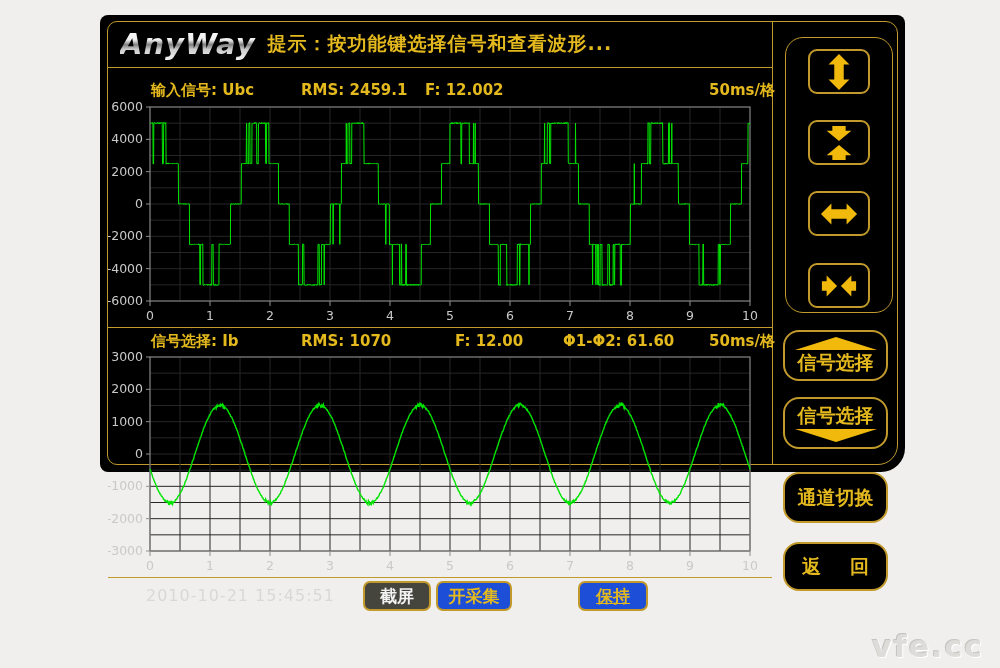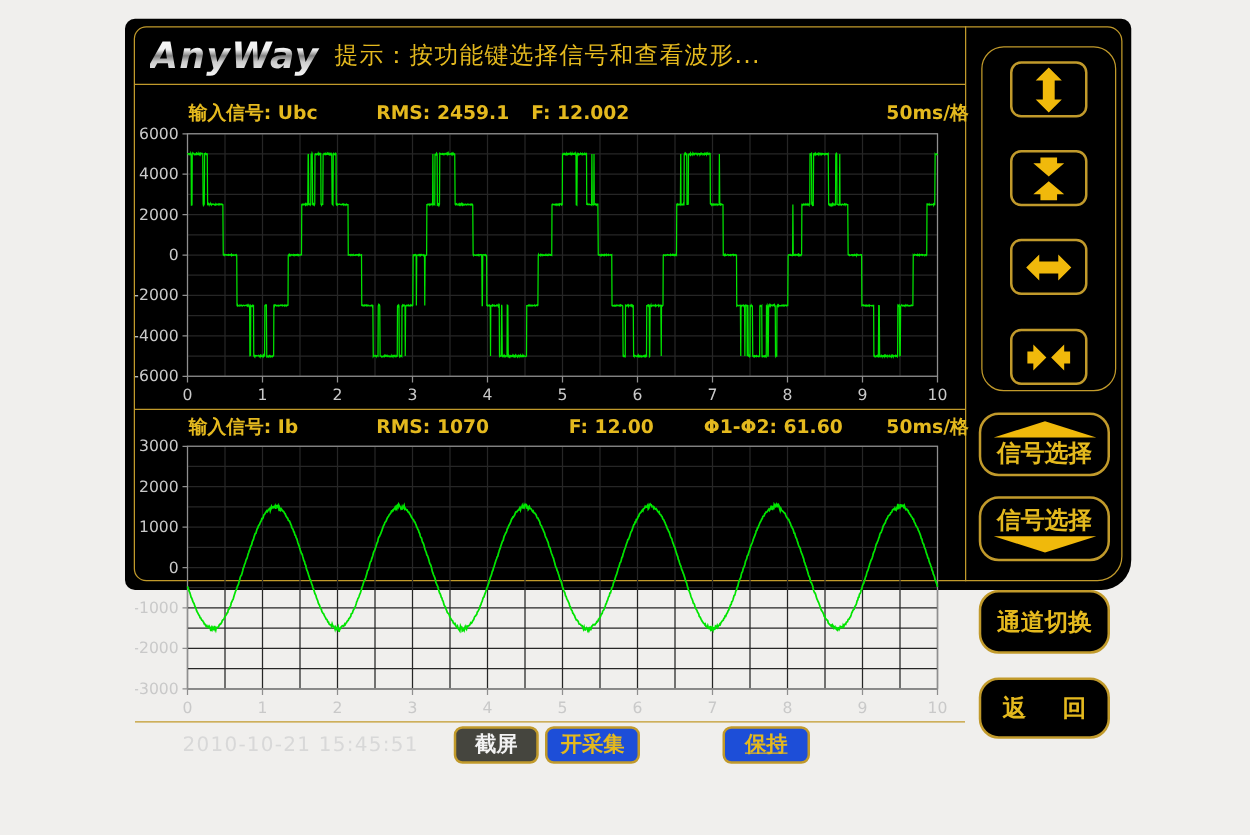--- a/index.html
+++ b/index.html
@@ -10,21 +10,21 @@
   *{margin:0;padding:0;box-sizing:border-box;}
   body{font-family:"DejaVu Sans","Liberation Sans",sans-serif;}
   .page{position:relative;width:1000px;height:668px;background:var(--page-bg);overflow:hidden;}
   .screen{position:absolute;left:100px;top:15px;width:805px;height:457px;background:var(--screen-bg);border-radius:8px 8px 24px 8px;}
   .frame{position:absolute;left:7px;top:6px;right:7px;bottom:7px;border:1px solid var(--gold-border);border-radius:10px 12px 20px 10px;pointer-events:none;}
   .vdivider{position:absolute;left:672px;top:6px;bottom:7px;border-left:1px solid var(--gold-border);}
   .header{position:absolute;left:8px;top:6px;width:664px;height:47px;border-bottom:1px solid var(--gold-border);display:flex;align-items:center;}
   .logo{margin-left:12px;font-size:29px;font-weight:800;font-style:italic;letter-spacing:1px;
         background:linear-gradient(180deg,#ffffff 0%,#efefef 38%,#7f7f7f 52%,#cccccc 66%,#f8f8f8 100%);
         -webkit-background-clip:text;background-clip:text;color:transparent;}
-  .hint{color:var(--gold-text);font-size:19px;font-weight:normal;margin-left:12px;letter-spacing:1px;}
+  .hint{color:var(--gold-text);font-size:19px;font-weight:bold;margin-left:12px;letter-spacing:1px;}
   .inforow{position:absolute;left:25px;width:664px;height:22px;color:var(--gold-text);font-size:15px;font-weight:bold;}
   .inforow span{position:absolute;top:0;line-height:22px;white-space:nowrap;}
   .row1{top:64px;} .row2{top:315px;}
   .i-label{left:26px;} .i-rms{left:176px;} .i-f1{left:300px;} .i-f2{left:330px;}
   .i-ph{left:438px;} .i-tb{right:14px;}
   .chartbox{position:absolute;left:8px;width:660px;height:226px;}
   .c1{top:84px;} .c2{top:334px;}
   .hdiv{position:absolute;left:8px;width:664px;border-top:1px solid var(--gold-border);}
   .d1{top:312px;} .d2{top:562px;}
   .footer{position:absolute;left:8px;top:563px;width:664px;height:42px;}
@@ -141,21 +141,21 @@
           <line x1="38" y1="169.66666666666669" x2="42" y2="169.66666666666669" stroke="#8f8f8f" stroke-width="1"></line>
           <text x="35" y="173.66666666666669" fill="#c9c9c9" font-size="12.5" text-anchor="end">-4000</text>
           <line x1="38" y1="202" x2="42" y2="202" stroke="#8f8f8f" stroke-width="1"></line>
           <text x="35" y="206" fill="#c9c9c9" font-size="12.5" text-anchor="end">-6000</text>
           <path d="M42.0,23.5L42.2,23.9L42.5,24.2L42.7,24.5L43.0,24.1L43.2,23.9L43.4,23.8L43.7,24.1L43.9,24.6L44.2,24.1L44.4,24.4L44.6,23.5L44.9,24.5L45.1,65.0L45.4,65.0L45.6,64.9L45.8,24.7L46.1,23.6L46.3,24.1L46.6,24.0L46.8,23.9L47.0,23.6L47.3,24.0L47.5,24.8L47.8,24.6L48.0,24.4L48.2,24.3L48.5,24.8L48.7,24.7L49.0,23.8L49.2,24.2L49.4,23.6L49.7,23.9L49.9,23.9L50.2,24.6L50.4,24.6L50.6,23.6L50.9,24.4L51.1,24.4L51.4,24.8L51.6,23.9L51.8,23.6L52.1,24.1L52.3,23.7L52.6,24.7L52.8,24.1L53.0,24.0L53.3,23.7L53.5,23.6L53.8,23.7L54.0,24.0L54.2,23.6L54.5,64.2L54.7,65.2L55.0,64.6L55.2,64.8L55.4,64.3L55.7,23.5L55.9,24.1L56.2,23.7L56.4,24.3L56.6,24.0L56.9,23.9L57.1,24.1L57.4,24.8L57.6,24.8L57.8,23.6L58.1,65.2L58.3,64.4L58.6,64.5L58.8,64.3L59.0,63.9L59.3,64.9L59.5,64.2L59.8,64.4L60.0,64.2L60.2,65.1L60.5,63.9L60.7,64.6L61.0,64.7L61.2,65.0L61.4,64.3L61.7,64.4L61.9,64.2L62.2,64.4L62.4,64.6L62.6,64.5L62.9,64.3L63.1,64.5L63.4,64.6L63.6,64.8L63.8,64.6L64.1,65.0L64.3,65.0L64.6,64.3L64.8,64.9L65.0,64.7L65.3,64.4L65.5,64.7L65.8,64.4L66.0,64.6L66.2,64.7L66.5,64.7L66.7,64.4L67.0,64.8L67.2,64.3L67.4,64.6L67.7,64.3L67.9,64.7L68.2,64.3L68.4,64.2L68.6,64.6L68.9,64.6L69.1,64.3L69.4,64.2L69.6,64.6L69.8,64.4L70.1,64.5L70.3,64.8L70.6,105.1L70.8,104.7L71.0,105.2L71.3,104.9L71.5,104.6L71.8,105.2L72.0,104.8L72.2,104.8L72.5,104.6L72.7,104.6L73.0,105.0L73.2,104.8L73.4,104.9L73.7,104.9L73.9,105.2L74.2,105.0L74.4,104.8L74.6,105.0L74.9,104.7L75.1,105.3L75.4,105.2L75.6,105.1L75.8,104.7L76.1,104.7L76.3,105.0L76.6,104.9L76.8,105.1L77.0,104.6L77.3,105.4L77.5,104.8L77.8,105.3L78.0,105.2L78.2,105.2L78.5,104.8L78.7,105.0L79.0,105.3L79.2,105.1L79.4,104.9L79.7,105.0L79.9,105.0L80.2,105.0L80.4,104.8L80.6,104.9L80.9,105.4L81.1,104.8L81.4,105.2L81.6,145.3L81.8,145.7L82.1,145.0L82.3,145.6L82.6,145.7L82.8,145.5L83.0,145.7L83.3,145.7L83.5,145.6L83.8,145.8L84.0,145.1L84.2,145.4L84.5,145.3L84.7,145.4L85.0,145.3L85.2,145.1L85.4,145.4L85.7,145.8L85.9,145.6L86.2,145.6L86.4,145.2L86.6,145.1L86.9,145.3L87.1,145.3L87.4,145.3L87.6,145.5L87.8,145.6L88.1,145.4L88.3,145.3L88.6,145.3L88.8,145.2L89.0,145.5L89.3,145.2L89.5,145.4L89.8,145.3L90.0,145.7L90.2,145.1L90.5,145.7L90.7,144.8L91.0,146.0L91.2,145.1L91.4,145.5L91.7,145.8L91.9,185.4L92.2,185.2L92.4,185.8L92.6,145.4L92.9,145.8L93.1,146.0L93.4,145.8L93.6,146.1L93.8,145.4L94.1,145.2L94.3,145.7L94.6,145.4L94.8,144.8L95.0,185.6L95.3,186.1L95.5,186.3L95.8,185.7L96.0,186.3L96.2,185.6L96.5,185.4L96.7,185.5L97.0,185.7L97.2,185.5L97.4,185.7L97.7,185.7L97.9,185.7L98.2,185.6L98.4,185.5L98.6,185.5L98.9,185.3L99.1,185.7L99.4,186.3L99.6,186.2L99.8,185.2L100.1,186.2L100.3,185.3L100.6,185.8L100.8,185.4L101.0,186.1L101.3,186.2L101.5,186.1L101.8,185.6L102.0,185.6L102.2,186.1L102.5,185.3L102.7,186.2L103.0,185.5L103.2,186.5L103.4,185.2L103.7,185.8L103.9,145.6L104.2,145.1L104.4,145.7L104.6,145.6L104.9,145.2L105.1,145.1L105.4,186.0L105.6,185.7L105.8,186.2L106.1,186.4L106.3,186.0L106.6,186.2L106.8,185.5L107.0,186.4L107.3,186.0L107.5,185.3L107.8,185.3L108.0,185.4L108.2,186.5L108.5,186.2L108.7,186.2L109.0,185.9L109.2,185.9L109.4,186.3L109.7,186.5L109.9,186.5L110.2,185.7L110.4,185.9L110.6,185.9L110.9,185.5L111.1,145.1L111.4,144.8L111.6,144.8L111.8,145.6L112.1,144.9L112.3,144.9L112.6,145.2L112.8,145.2L113.0,145.6L113.3,145.7L113.5,145.2L113.8,145.2L114.0,145.4L114.2,145.6L114.5,145.3L114.7,145.6L115.0,145.4L115.2,145.8L115.4,145.5L115.7,145.3L115.9,145.2L116.2,145.2L116.4,145.1L116.6,145.4L116.9,145.1L117.1,145.1L117.4,145.4L117.6,145.6L117.8,145.1L118.1,145.5L118.3,145.2L118.6,145.2L118.8,145.2L119.0,145.2L119.3,145.7L119.5,145.2L119.8,145.4L120.0,145.1L120.2,145.7L120.5,145.6L120.7,145.4L121.0,145.5L121.2,145.3L121.4,145.7L121.7,145.1L121.9,145.2L122.2,145.3L122.4,145.2L122.6,105.3L122.9,104.9L123.1,104.6L123.4,104.9L123.6,105.3L123.8,104.7L124.1,105.4L124.3,104.9L124.6,105.2L124.8,105.3L125.0,105.0L125.3,104.7L125.5,104.9L125.8,105.1L126.0,105.1L126.2,104.9L126.5,105.3L126.7,105.3L127.0,104.8L127.2,105.3L127.4,104.6L127.7,104.7L127.9,105.0L128.2,105.2L128.4,105.3L128.6,104.8L128.9,105.1L129.1,104.8L129.4,104.9L129.6,105.2L129.8,104.7L130.1,105.0L130.3,104.7L130.6,105.3L130.8,104.7L131.0,104.6L131.3,105.0L131.5,105.1L131.8,105.0L132.0,105.3L132.2,105.0L132.5,104.9L132.7,104.6L133.0,104.7L133.2,104.8L133.4,64.6L133.7,64.3L133.9,64.7L134.2,64.7L134.4,65.0L134.6,64.9L134.9,64.6L135.1,64.2L135.4,64.7L135.6,64.7L135.8,64.5L136.1,64.2L136.3,64.9L136.6,64.2L136.8,65.0L137.0,64.8L137.3,64.9L137.5,64.3L137.8,64.9L138.0,64.3L138.2,64.3L138.5,24.8L138.7,24.2L139.0,64.6L139.2,64.6L139.4,64.3L139.7,64.2L139.9,64.7L140.2,65.1L140.4,64.4L140.6,65.0L140.9,24.1L141.1,24.8L141.4,24.5L141.6,23.5L141.8,24.1L142.1,64.4L142.3,64.7L142.6,64.1L142.8,64.6L143.0,64.2L143.3,64.7L143.5,65.1L143.8,64.2L144.0,24.5L144.2,24.5L144.5,24.1L144.7,24.4L145.0,24.7L145.2,24.8L145.4,24.5L145.7,24.0L145.9,24.1L146.2,24.3L146.4,24.6L146.6,23.6L146.9,24.4L147.1,23.8L147.4,23.7L147.6,23.7L147.8,24.4L148.1,23.8L148.3,24.1L148.6,24.0L148.8,64.4L149.0,64.7L149.3,65.2L149.5,64.2L149.8,64.1L150.0,64.2L150.2,64.9L150.5,24.5L150.7,24.4L151.0,24.3L151.2,23.6L151.4,23.6L151.7,24.3L151.9,24.1L152.2,24.7L152.4,24.6L152.6,23.9L152.9,24.4L153.1,24.1L153.4,23.9L153.6,24.8L153.8,23.6L154.1,24.1L154.3,23.8L154.6,24.3L154.8,23.9L155.0,24.4L155.3,24.2L155.5,24.7L155.8,23.9L156.0,24.4L156.2,24.7L156.5,23.8L156.7,23.6L157.0,24.6L157.2,23.8L157.4,24.6L157.7,63.9L157.9,64.6L158.2,64.5L158.4,64.8L158.6,24.1L158.9,23.7L159.1,24.6L159.4,24.6L159.6,24.4L159.8,24.6L160.1,24.8L160.3,24.1L160.6,23.6L160.8,24.0L161.0,64.4L161.3,64.9L161.5,64.3L161.8,64.9L162.0,64.2L162.2,64.4L162.5,64.6L162.7,64.5L163.0,64.5L163.2,64.5L163.4,64.2L163.7,64.3L163.9,64.4L164.2,64.6L164.4,64.6L164.6,64.5L164.9,64.6L165.1,64.8L165.4,64.9L165.6,64.6L165.8,64.2L166.1,64.4L166.3,64.6L166.6,64.3L166.8,64.8L167.0,64.3L167.3,64.4L167.5,64.6L167.8,64.6L168.0,65.0L168.2,64.5L168.5,64.7L168.7,64.9L169.0,64.5L169.2,64.8L169.4,64.4L169.7,64.6L169.9,64.9L170.2,64.8L170.4,64.3L170.6,105.0L170.9,105.0L171.1,105.1L171.4,104.9L171.6,105.0L171.8,104.7L172.1,104.8L172.3,105.1L172.6,104.8L172.8,105.4L173.0,105.2L173.3,105.0L173.5,104.7L173.8,104.9L174.0,104.9L174.2,105.2L174.5,104.7L174.7,105.2L175.0,104.9L175.2,104.9L175.4,105.1L175.7,105.2L175.9,105.2L176.2,105.3L176.4,104.9L176.6,105.0L176.9,104.8L177.1,105.0L177.4,105.1L177.6,104.8L177.8,105.0L178.1,105.0L178.3,104.7L178.6,104.7L178.8,105.3L179.0,104.7L179.3,105.2L179.5,105.3L179.8,104.7L180.0,105.3L180.2,105.1L180.5,105.0L180.7,105.0L181.0,104.9L181.2,104.8L181.4,145.4L181.7,145.6L181.9,145.4L182.2,145.1L182.4,145.6L182.6,145.7L182.9,145.4L183.1,145.3L183.4,145.0L183.6,145.3L183.8,145.7L184.1,145.6L184.3,145.1L184.6,145.3L184.8,145.3L185.0,145.1L185.3,145.6L185.5,145.3L185.8,145.7L186.0,145.7L186.2,145.1L186.5,145.1L186.7,145.2L187.0,145.3L187.2,145.7L187.4,145.6L187.7,145.6L187.9,145.6L188.2,145.7L188.4,145.6L188.6,145.4L188.9,145.6L189.1,145.5L189.4,145.1L189.6,145.2L189.8,145.8L190.1,145.2L190.3,145.3L190.6,186.2L190.8,185.9L191.0,185.3L191.3,185.3L191.5,185.7L191.8,185.9L192.0,186.0L192.2,186.1L192.5,185.4L192.7,185.6L193.0,185.8L193.2,185.7L193.4,186.3L193.7,185.5L193.9,185.4L194.2,185.2L194.4,185.5L194.6,145.9L194.9,144.8L195.1,145.3L195.4,145.4L195.6,145.1L195.8,145.9L196.1,186.2L196.3,185.7L196.6,185.6L196.8,185.6L197.0,185.9L197.3,186.5L197.5,186.2L197.8,186.3L198.0,186.5L198.2,186.2L198.5,186.3L198.7,185.8L199.0,185.7L199.2,185.8L199.4,186.2L199.7,185.4L199.9,186.0L200.2,186.0L200.4,185.9L200.6,185.3L200.9,185.8L201.1,185.7L201.4,186.0L201.6,185.5L201.8,186.2L202.1,186.0L202.3,185.7L202.6,185.7L202.8,185.7L203.0,186.2L203.3,186.5L203.5,186.2L203.8,185.9L204.0,185.7L204.2,186.1L204.5,186.4L204.7,186.3L205.0,186.3L205.2,186.3L205.4,185.5L205.7,186.3L205.9,186.3L206.2,185.9L206.4,186.4L206.6,185.5L206.9,185.9L207.1,185.9L207.4,185.5L207.6,185.9L207.8,186.1L208.1,185.5L208.3,185.9L208.6,185.9L208.8,186.4L209.0,186.1L209.3,185.5L209.5,185.8L209.8,185.9L210.0,145.8L210.2,145.3L210.5,145.1L210.7,145.8L211.0,145.2L211.2,145.9L211.4,185.5L211.7,186.3L211.9,185.6L212.2,186.1L212.4,185.5L212.6,185.7L212.9,185.9L213.1,185.6L213.4,186.0L213.6,145.7L213.8,145.7L214.1,145.1L214.3,145.7L214.6,145.2L214.8,145.6L215.0,145.6L215.3,145.1L215.5,145.5L215.8,145.6L216.0,145.7L216.2,185.8L216.5,145.7L216.7,145.5L217.0,145.2L217.2,145.6L217.4,145.7L217.7,145.6L217.9,145.2L218.2,145.1L218.4,145.1L218.6,145.6L218.9,145.6L219.1,145.0L219.4,145.4L219.6,145.7L219.8,145.6L220.1,145.4L220.3,145.5L220.6,145.0L220.8,145.7L221.0,145.4L221.3,145.1L221.5,145.1L221.8,145.3L222.0,145.6L222.2,145.3L222.5,105.1L222.7,105.2L223.0,105.3L223.2,104.8L223.4,104.9L223.7,104.8L223.9,105.3L224.2,104.8L224.4,104.9L224.6,104.7L224.9,105.3L225.1,145.4L225.4,104.8L225.6,105.4L225.8,105.2L226.1,105.0L226.3,105.0L226.6,105.1L226.8,104.9L227.0,105.2L227.3,104.7L227.5,104.9L227.8,104.7L228.0,105.4L228.2,104.8L228.5,104.7L228.7,105.3L229.0,104.8L229.2,105.1L229.4,105.0L229.7,105.1L229.9,105.0L230.2,104.9L230.4,105.0L230.6,104.8L230.9,105.4L231.1,105.0L231.4,104.9L231.6,105.2L231.8,145.4L232.1,105.3L232.3,105.3L232.6,105.3L232.8,105.3L233.0,105.3L233.3,104.9L233.5,64.2L233.8,64.9L234.0,64.9L234.2,64.5L234.5,64.8L234.7,64.6L235.0,64.5L235.2,64.2L235.4,64.4L235.7,65.0L235.9,64.4L236.2,64.6L236.4,64.5L236.6,64.8L236.9,64.2L237.1,64.6L237.4,64.5L237.6,64.5L237.8,64.7L238.1,64.5L238.3,24.2L238.6,64.8L238.8,64.5L239.0,64.4L239.3,64.3L239.5,64.7L239.8,64.9L240.0,24.6L240.2,24.5L240.5,24.6L240.7,24.8L241.0,24.0L241.2,24.4L241.4,23.7L241.7,24.5L241.9,65.0L242.2,64.8L242.4,64.4L242.6,65.1L242.9,64.0L243.1,64.1L243.4,65.0L243.6,64.4L243.8,23.9L244.1,24.2L244.3,24.1L244.6,24.3L244.8,23.9L245.0,24.1L245.3,24.4L245.5,24.3L245.8,24.5L246.0,23.9L246.2,24.1L246.5,24.5L246.7,23.9L247.0,24.0L247.2,24.1L247.4,24.6L247.7,24.2L247.9,23.8L248.2,23.9L248.4,24.0L248.6,24.3L248.9,23.7L249.1,24.0L249.4,24.3L249.6,23.8L249.8,24.6L250.1,23.8L250.3,24.4L250.6,24.7L250.8,24.7L251.0,23.5L251.3,24.3L251.5,24.6L251.8,24.4L252.0,24.4L252.2,24.1L252.5,24.0L252.7,24.2L253.0,24.3L253.2,23.9L253.4,24.5L253.7,23.8L253.9,24.5L254.2,23.6L254.4,24.8L254.6,23.7L254.9,24.3L255.1,24.7L255.4,24.3L255.6,24.1L255.8,24.3L256.1,64.8L256.3,64.3L256.6,64.8L256.8,64.2L257.0,64.1L257.3,64.4L257.5,64.1L257.8,64.9L258.0,64.8L258.2,64.8L258.5,64.9L258.7,64.8L259.0,64.3L259.2,64.7L259.4,64.2L259.7,65.0L259.9,64.6L260.2,64.0L260.4,64.1L260.6,65.2L260.9,64.9L261.1,63.9L261.4,64.5L261.6,64.3L261.8,64.9L262.1,64.2L262.3,64.9L262.6,64.5L262.8,64.9L263.0,64.7L263.3,64.9L263.5,64.6L263.8,64.9L264.0,64.7L264.2,64.4L264.5,64.7L264.7,64.5L265.0,64.5L265.2,64.9L265.4,64.6L265.7,64.8L265.9,64.4L266.2,64.2L266.4,64.5L266.6,64.5L266.9,64.4L267.1,64.9L267.4,64.8L267.6,64.5L267.8,64.7L268.1,64.8L268.3,64.9L268.6,64.4L268.8,64.8L269.0,64.5L269.3,64.8L269.5,64.4L269.8,64.9L270.0,64.6L270.2,64.9L270.5,104.7L270.7,105.4L271.0,104.7L271.2,104.9L271.4,105.1L271.7,105.0L271.9,104.9L272.2,105.3L272.4,105.3L272.6,105.3L272.9,105.4L273.1,105.0L273.4,105.1L273.6,104.8L273.8,104.8L274.1,105.2L274.3,105.0L274.6,105.4L274.8,105.1L275.0,104.8L275.3,105.4L275.5,104.9L275.8,104.8L276.0,104.7L276.2,104.6L276.5,104.6L276.7,104.6L277.0,105.3L277.2,105.0L277.4,105.3L277.7,145.4L277.9,145.4L278.2,105.0L278.4,104.7L278.6,104.7L278.9,104.9L279.1,104.9L279.4,104.9L279.6,105.1L279.8,104.8L280.1,104.9L280.3,105.3L280.6,104.8L280.8,105.2L281.0,105.3L281.3,105.3L281.5,145.8L281.8,145.1L282.0,145.8L282.2,145.7L282.5,145.2L282.7,145.3L283.0,145.6L283.2,145.2L283.4,145.1L283.7,145.6L283.9,145.3L284.2,145.7L284.4,185.8L284.6,145.6L284.9,145.4L285.1,145.5L285.4,145.8L285.6,145.7L285.8,145.1L286.1,145.6L286.3,145.1L286.6,145.5L286.8,145.6L287.0,145.4L287.3,145.1L287.5,145.8L287.8,145.8L288.0,145.4L288.2,145.4L288.5,145.7L288.7,145.6L289.0,145.8L289.2,145.5L289.4,145.0L289.7,145.2L289.9,145.1L290.2,145.3L290.4,145.8L290.6,145.0L290.9,145.9L291.1,145.5L291.4,145.1L291.6,185.5L291.8,186.3L292.1,186.1L292.3,185.8L292.6,185.4L292.8,186.3L293.0,185.3L293.3,144.8L293.5,145.9L293.8,185.8L294.0,186.3L294.2,186.4L294.5,185.2L294.7,186.0L295.0,185.5L295.2,186.3L295.4,185.2L295.7,185.7L295.9,186.3L296.2,185.9L296.4,185.2L296.6,186.3L296.9,186.2L297.1,185.6L297.4,185.6L297.6,185.7L297.8,145.1L298.1,145.2L298.3,145.6L298.6,186.4L298.8,186.3L299.0,185.4L299.3,186.4L299.5,185.8L299.8,186.3L300.0,185.4L300.2,186.2L300.5,185.5L300.7,185.7L301.0,185.6L301.2,186.2L301.4,186.1L301.7,185.7L301.9,186.0L302.2,185.3L302.4,186.4L302.6,185.7L302.9,186.2L303.1,185.5L303.4,186.0L303.6,185.8L303.8,186.4L304.1,185.9L304.3,185.4L304.6,186.1L304.8,185.3L305.0,185.8L305.3,185.8L305.5,185.8L305.8,186.3L306.0,185.4L306.2,186.3L306.5,185.5L306.7,186.1L307.0,185.7L307.2,185.3L307.4,185.3L307.7,185.8L307.9,186.4L308.2,185.8L308.4,185.2L308.6,185.8L308.9,186.2L309.1,185.8L309.4,185.5L309.6,186.1L309.8,186.3L310.1,186.2L310.3,185.3L310.6,186.3L310.8,186.3L311.0,185.4L311.3,185.6L311.5,185.6L311.8,186.0L312.0,186.1L312.2,186.1L312.5,186.0L312.7,186.2L313.0,185.7L313.2,185.7L313.4,145.4L313.7,145.4L313.9,145.4L314.2,145.6L314.4,145.3L314.6,145.5L314.9,145.1L315.1,145.5L315.4,145.1L315.6,145.6L315.8,145.6L316.1,145.6L316.3,145.6L316.6,145.1L316.8,145.2L317.0,145.6L317.3,145.2L317.5,145.3L317.8,145.6L318.0,145.7L318.2,145.2L318.5,145.3L318.7,145.5L319.0,145.5L319.2,145.5L319.4,145.5L319.7,145.1L319.9,145.6L320.2,145.8L320.4,145.4L320.6,145.3L320.9,145.1L321.1,145.1L321.4,145.2L321.6,145.0L321.8,145.5L322.1,145.2L322.3,145.6L322.6,105.2L322.8,104.6L323.0,105.4L323.3,105.0L323.5,105.1L323.8,105.0L324.0,104.9L324.2,105.4L324.5,104.6L324.7,104.8L325.0,104.9L325.2,104.7L325.4,105.2L325.7,104.8L325.9,105.3L326.2,104.9L326.4,104.9L326.6,104.8L326.9,105.3L327.1,105.2L327.4,105.0L327.6,105.2L327.8,105.2L328.1,105.3L328.3,104.7L328.6,105.1L328.8,105.2L329.0,105.3L329.3,105.3L329.5,104.7L329.8,105.2L330.0,105.1L330.2,105.3L330.5,104.7L330.7,105.3L331.0,105.1L331.2,105.0L331.4,105.0L331.7,104.6L331.9,104.8L332.2,104.7L332.4,105.1L332.6,105.0L332.9,105.3L333.1,105.0L333.4,105.2L333.6,64.7L333.8,64.4L334.1,64.3L334.3,64.8L334.6,64.7L334.8,64.7L335.0,64.5L335.3,64.8L335.5,64.4L335.8,64.4L336.0,64.5L336.2,64.8L336.5,64.3L336.7,64.3L337.0,64.9L337.2,64.4L337.4,64.2L337.7,64.4L337.9,64.9L338.2,64.5L338.4,64.3L338.6,64.2L338.9,64.4L339.1,65.1L339.4,64.8L339.6,65.1L339.8,64.1L340.1,64.3L340.3,64.2L340.6,64.2L340.8,64.0L341.0,64.4L341.3,65.1L341.5,65.0L341.8,64.6L342.0,24.7L342.2,24.2L342.5,24.7L342.7,24.5L343.0,24.0L343.2,24.8L343.4,23.6L343.7,23.6L343.9,24.6L344.2,24.8L344.4,23.7L344.6,24.7L344.9,24.6L345.1,23.8L345.4,24.7L345.6,24.4L345.8,24.7L346.1,23.8L346.3,23.7L346.6,23.7L346.8,24.4L347.0,24.5L347.3,24.0L347.5,23.7L347.8,23.6L348.0,24.1L348.2,23.6L348.5,24.8L348.7,23.6L349.0,24.8L349.2,24.8L349.4,24.8L349.7,23.6L349.9,24.2L350.2,24.2L350.4,24.0L350.6,24.5L350.9,24.5L351.1,24.2L351.4,23.6L351.6,23.9L351.8,24.4L352.1,24.4L352.3,24.7L352.6,23.5L352.8,24.1L353.0,64.8L353.3,64.9L353.5,65.1L353.8,24.7L354.0,24.6L354.2,23.8L354.5,24.1L354.7,24.7L355.0,23.9L355.2,24.1L355.4,24.4L355.7,24.7L355.9,24.5L356.2,24.2L356.4,23.7L356.6,24.2L356.9,24.6L357.1,24.1L357.4,23.9L357.6,24.0L357.8,23.7L358.1,24.5L358.3,24.1L358.6,24.1L358.8,24.1L359.0,24.6L359.3,24.6L359.5,24.4L359.8,23.8L360.0,24.4L360.2,24.7L360.5,24.4L360.7,24.1L361.0,23.6L361.2,23.7L361.4,64.9L361.7,64.2L361.9,64.7L362.2,64.7L362.4,64.2L362.6,64.7L362.9,64.7L363.1,64.7L363.4,64.6L363.6,64.4L363.8,64.6L364.1,64.6L364.3,64.6L364.6,64.8L364.8,64.7L365.0,64.5L365.3,64.9L365.5,24.2L365.8,65.0L366.0,64.6L366.2,64.7L366.5,64.6L366.7,64.9L367.0,64.3L367.2,24.2L367.4,64.3L367.7,64.7L367.9,64.5L368.2,64.8L368.4,64.3L368.6,64.6L368.9,64.5L369.1,65.0L369.4,64.5L369.6,64.7L369.8,64.8L370.1,64.2L370.3,64.2L370.6,104.8L370.8,105.0L371.0,105.0L371.3,105.2L371.5,104.9L371.8,104.8L372.0,105.0L372.2,104.8L372.5,104.8L372.7,105.4L373.0,104.7L373.2,105.0L373.4,105.4L373.7,104.9L373.9,104.7L374.2,105.0L374.4,105.3L374.6,105.3L374.9,104.9L375.1,105.3L375.4,104.6L375.6,104.9L375.8,105.3L376.1,104.8L376.3,105.0L376.6,105.0L376.8,105.1L377.0,104.6L377.3,105.3L377.5,104.9L377.8,104.9L378.0,105.1L378.2,105.1L378.5,104.9L378.7,104.6L379.0,105.3L379.2,105.1L379.4,104.9L379.7,105.0L379.9,104.9L380.2,105.1L380.4,105.0L380.6,104.8L380.9,105.2L381.1,104.9L381.4,104.7L381.6,145.4L381.8,145.7L382.1,145.2L382.3,145.2L382.6,145.7L382.8,145.4L383.0,145.4L383.3,145.3L383.5,145.8L383.8,145.8L384.0,145.4L384.2,145.7L384.5,145.8L384.7,145.4L385.0,145.6L385.2,145.2L385.4,145.1L385.7,145.5L385.9,145.2L386.2,145.3L386.4,145.4L386.6,145.5L386.9,145.3L387.1,145.6L387.4,145.3L387.6,145.7L387.8,145.4L388.1,145.7L388.3,145.1L388.6,145.5L388.8,145.1L389.0,145.3L389.3,145.5L389.5,145.3L389.8,145.3L390.0,145.5L390.2,145.8L390.5,186.0L390.7,186.2L391.0,185.6L391.2,186.0L391.4,185.9L391.7,186.2L391.9,186.5L392.2,186.5L392.4,145.2L392.6,145.4L392.9,145.8L393.1,145.8L393.4,145.5L393.6,145.6L393.8,145.0L394.1,145.4L394.3,145.3L394.6,145.5L394.8,146.0L395.0,144.9L395.3,145.2L395.5,145.5L395.8,145.5L396.0,145.7L396.2,145.4L396.5,145.6L396.7,145.1L397.0,145.5L397.2,145.8L397.4,145.0L397.7,145.5L397.9,146.0L398.2,145.2L398.4,145.5L398.6,145.1L398.9,186.5L399.1,185.4L399.4,186.2L399.6,185.5L399.8,185.3L400.1,185.5L400.3,185.5L400.6,185.7L400.8,186.0L401.0,185.9L401.3,186.2L401.5,186.2L401.8,185.8L402.0,185.9L402.2,185.5L402.5,186.1L402.7,185.3L403.0,186.4L403.2,185.3L403.4,186.0L403.7,185.7L403.9,186.2L404.2,185.7L404.4,186.3L404.6,186.2L404.9,186.1L405.1,186.4L405.4,185.6L405.6,185.7L405.8,186.1L406.1,186.3L406.3,186.4L406.6,185.8L406.8,185.5L407.0,185.4L407.3,186.1L407.5,186.3L407.8,185.7L408.0,185.3L408.2,185.6L408.5,186.2L408.7,185.5L409.0,186.1L409.2,185.9L409.4,145.1L409.7,145.7L409.9,145.3L410.2,145.1L410.4,145.0L410.6,145.7L410.9,145.1L411.1,144.9L411.4,145.3L411.6,186.3L411.8,186.1L412.1,144.8L412.3,145.6L412.6,145.3L412.8,144.8L413.0,145.8L413.3,146.1L413.5,145.6L413.8,145.5L414.0,145.5L414.2,145.2L414.5,145.6L414.7,145.4L415.0,145.5L415.2,145.2L415.4,145.4L415.7,145.7L415.9,145.5L416.2,145.1L416.4,145.7L416.6,145.0L416.9,145.4L417.1,145.8L417.4,145.5L417.6,145.4L417.8,145.2L418.1,145.3L418.3,145.3L418.6,145.3L418.8,145.8L419.0,145.1L419.3,145.6L419.5,145.3L419.8,145.5L420.0,145.3L420.2,145.2L420.5,145.3L420.7,145.7L421.0,185.8L421.2,145.5L421.4,145.3L421.7,145.5L421.9,145.8L422.2,145.5L422.4,145.1L422.6,105.2L422.9,104.8L423.1,104.9L423.4,105.2L423.6,105.1L423.8,105.0L424.1,105.4L424.3,104.8L424.6,104.8L424.8,104.9L425.0,105.1L425.3,105.2L425.5,104.8L425.8,104.8L426.0,104.7L426.2,104.6L426.5,105.2L426.7,105.0L427.0,104.9L427.2,104.8L427.4,105.0L427.7,105.0L427.9,105.2L428.2,105.1L428.4,104.7L428.6,105.2L428.9,104.7L429.1,104.8L429.4,105.0L429.6,105.2L429.8,105.1L430.1,105.2L430.3,104.7L430.6,105.3L430.8,105.0L431.0,104.7L431.3,105.1L431.5,105.4L431.8,104.9L432.0,105.1L432.2,104.7L432.5,105.1L432.7,104.7L433.0,105.0L433.2,105.2L433.4,64.5L433.7,64.2L433.9,64.9L434.2,64.5L434.4,64.3L434.6,64.9L434.9,64.8L435.1,64.9L435.4,64.5L435.6,64.7L435.8,64.4L436.1,64.6L436.3,64.2L436.6,24.2L436.8,64.6L437.0,64.3L437.3,64.8L437.5,64.6L437.8,64.4L438.0,64.5L438.2,64.9L438.5,64.8L438.7,64.0L439.0,64.8L439.2,64.8L439.4,24.7L439.7,24.1L439.9,23.7L440.2,24.5L440.4,24.4L440.6,23.8L440.9,24.7L441.1,24.1L441.4,24.3L441.6,64.4L441.8,64.4L442.1,64.4L442.3,64.0L442.6,64.7L442.8,24.1L443.0,24.7L443.3,24.1L443.5,24.1L443.8,24.6L444.0,24.2L444.2,24.8L444.5,23.8L444.7,24.7L445.0,24.1L445.2,24.3L445.4,24.6L445.7,24.7L445.9,24.8L446.2,23.8L446.4,24.7L446.6,24.2L446.9,23.7L447.1,23.8L447.4,24.5L447.6,24.0L447.8,24.3L448.1,23.9L448.3,24.1L448.6,23.8L448.8,23.5L449.0,23.7L449.3,23.9L449.5,24.7L449.8,24.7L450.0,23.7L450.2,24.6L450.5,23.8L450.7,24.0L451.0,24.0L451.2,24.3L451.4,23.9L451.7,23.9L451.9,24.8L452.2,24.0L452.4,24.3L452.6,23.9L452.9,24.6L453.1,24.4L453.4,23.6L453.6,23.9L453.8,23.9L454.1,24.0L454.3,24.7L454.6,24.3L454.8,24.7L455.0,24.7L455.3,24.0L455.5,24.6L455.8,23.8L456.0,23.6L456.2,24.8L456.5,23.9L456.7,23.9L457.0,24.3L457.2,24.8L457.4,23.5L457.7,23.7L457.9,24.1L458.2,23.5L458.4,24.6L458.6,23.8L458.9,23.9L459.1,24.4L459.4,23.8L459.6,23.9L459.8,23.6L460.1,23.7L460.3,64.0L460.6,64.4L460.8,64.1L461.0,64.4L461.3,65.0L461.5,64.3L461.8,64.6L462.0,64.9L462.2,64.3L462.5,64.4L462.7,64.3L463.0,64.9L463.2,64.4L463.4,64.7L463.7,64.9L463.9,64.5L464.2,64.9L464.4,64.5L464.6,64.3L464.9,64.6L465.1,64.3L465.4,64.3L465.6,64.8L465.8,64.3L466.1,64.6L466.3,65.0L466.6,64.9L466.8,64.7L467.0,64.6L467.3,64.5L467.5,24.2L467.8,64.6L468.0,64.9L468.2,64.6L468.5,64.2L468.7,64.8L469.0,64.3L469.2,64.5L469.4,64.7L469.7,64.4L469.9,64.5L470.2,64.6L470.4,64.7L470.6,104.9L470.9,104.7L471.1,105.2L471.4,104.9L471.6,105.3L471.8,104.7L472.1,105.1L472.3,104.6L472.6,105.3L472.8,105.2L473.0,105.2L473.3,105.1L473.5,105.2L473.8,104.7L474.0,104.7L474.2,104.6L474.5,104.7L474.7,104.8L475.0,105.3L475.2,105.1L475.4,105.2L475.7,105.2L475.9,104.8L476.2,104.7L476.4,105.3L476.6,105.0L476.9,105.3L477.1,104.8L477.4,104.9L477.6,104.9L477.8,104.7L478.1,104.6L478.3,104.9L478.6,105.2L478.8,104.8L479.0,105.3L479.3,104.9L479.5,105.0L479.8,104.8L480.0,105.1L480.2,105.3L480.5,104.9L480.7,104.7L481.0,104.9L481.2,105.1L481.4,145.7L481.7,145.4L481.9,145.4L482.2,145.2L482.4,145.7L482.6,145.7L482.9,145.6L483.1,145.5L483.4,145.5L483.6,145.3L483.8,145.2L484.1,145.1L484.3,145.2L484.6,185.8L484.8,145.4L485.0,145.2L485.3,145.2L485.5,145.7L485.8,145.2L486.0,145.2L486.2,145.5L486.5,145.3L486.7,145.1L487.0,145.8L487.2,145.2L487.4,145.3L487.7,145.7L487.9,185.8L488.2,145.5L488.4,145.2L488.6,145.5L488.9,145.6L489.1,145.7L489.4,145.2L489.6,145.4L489.8,185.8L490.1,145.5L490.3,145.1L490.6,186.2L490.8,185.6L491.0,185.8L491.3,185.4L491.5,186.1L491.8,185.4L492.0,186.5L492.2,145.3L492.5,145.3L492.7,145.8L493.0,145.0L493.2,145.5L493.4,145.9L493.7,146.0L493.9,145.3L494.2,186.4L494.4,185.8L494.6,186.1L494.9,186.4L495.1,185.9L495.4,185.5L495.6,185.6L495.8,186.3L496.1,185.8L496.3,186.0L496.6,185.8L496.8,185.6L497.0,186.1L497.3,185.7L497.5,186.2L497.8,186.1L498.0,186.1L498.2,185.9L498.5,185.8L498.7,186.0L499.0,186.0L499.2,186.4L499.4,186.2L499.7,185.9L499.9,146.0L500.2,144.9L500.4,146.0L500.6,145.7L500.9,145.7L501.1,145.9L501.4,145.5L501.6,186.0L501.8,186.4L502.1,186.2L502.3,185.3L502.6,186.5L502.8,185.5L503.0,186.3L503.3,186.3L503.5,185.7L503.8,185.5L504.0,186.2L504.2,185.9L504.5,186.2L504.7,185.5L505.0,186.0L505.2,145.8L505.4,145.9L505.7,145.0L505.9,145.9L506.2,185.9L506.4,186.0L506.6,185.6L506.9,145.7L507.1,145.1L507.4,145.6L507.6,145.3L507.8,144.8L508.1,145.9L508.3,145.2L508.6,145.6L508.8,145.0L509.0,145.3L509.3,145.3L509.5,145.2L509.8,145.1L510.0,146.1L510.2,145.2L510.5,145.2L510.7,144.9L511.0,145.1L511.2,144.8L511.4,145.5L511.7,144.9L511.9,145.5L512.2,145.7L512.4,185.6L512.6,186.3L512.9,185.5L513.1,185.4L513.4,186.3L513.6,145.2L513.8,145.7L514.1,145.1L514.3,145.7L514.6,145.1L514.8,145.8L515.0,145.2L515.3,145.7L515.5,145.4L515.8,145.4L516.0,145.4L516.2,145.6L516.5,145.5L516.7,145.7L517.0,145.7L517.2,145.4L517.4,145.7L517.7,145.7L517.9,145.3L518.2,145.6L518.4,145.5L518.6,145.2L518.9,145.7L519.1,145.4L519.4,145.3L519.6,145.7L519.8,145.4L520.1,145.1L520.3,145.2L520.6,145.2L520.8,145.1L521.0,145.7L521.3,145.2L521.5,145.2L521.8,145.5L522.0,145.5L522.2,145.5L522.5,105.2L522.7,105.0L523.0,104.8L523.2,104.7L523.4,105.0L523.7,105.1L523.9,105.0L524.2,105.2L524.4,105.2L524.6,104.8L524.9,105.2L525.1,105.3L525.4,105.0L525.6,105.0L525.8,105.4L526.1,104.9L526.3,64.6L526.6,105.3L526.8,105.3L527.0,105.3L527.3,104.7L527.5,104.7L527.8,105.1L528.0,104.7L528.2,104.9L528.5,105.2L528.7,104.6L529.0,104.8L529.2,104.7L529.4,105.0L529.7,105.0L529.9,104.7L530.2,105.2L530.4,105.2L530.6,104.6L530.9,105.3L531.1,104.7L531.4,105.3L531.6,104.8L531.8,105.1L532.1,104.9L532.3,105.2L532.6,105.0L532.8,105.4L533.0,105.0L533.3,104.8L533.5,64.5L533.8,64.6L534.0,65.0L534.2,64.5L534.5,64.5L534.7,64.7L535.0,65.0L535.2,64.2L535.4,64.4L535.7,64.7L535.9,64.9L536.2,64.8L536.4,64.9L536.6,64.3L536.9,64.9L537.1,64.8L537.4,64.4L537.6,64.7L537.8,64.6L538.1,64.9L538.3,64.2L538.6,64.7L538.8,64.4L539.0,64.6L539.3,65.2L539.5,63.9L539.8,64.8L540.0,23.7L540.2,24.3L540.5,24.2L540.7,24.6L541.0,23.9L541.2,23.7L541.4,64.2L541.7,64.7L541.9,64.0L542.2,65.2L542.4,65.0L542.6,65.1L542.9,23.9L543.1,23.8L543.4,23.6L543.6,23.9L543.8,24.7L544.1,24.4L544.3,24.8L544.6,23.6L544.8,24.0L545.0,24.4L545.3,24.3L545.5,24.8L545.8,24.7L546.0,24.0L546.2,24.2L546.5,24.2L546.7,24.7L547.0,23.7L547.2,24.1L547.4,24.1L547.7,23.8L547.9,24.5L548.2,23.9L548.4,24.1L548.6,23.9L548.9,24.8L549.1,24.5L549.4,24.6L549.6,23.6L549.8,23.6L550.1,24.3L550.3,24.4L550.6,24.1L550.8,24.1L551.0,24.0L551.3,24.2L551.5,24.6L551.8,23.7L552.0,24.8L552.2,24.0L552.5,24.5L552.7,24.2L553.0,24.0L553.2,24.7L553.4,23.6L553.7,24.6L553.9,24.6L554.2,24.2L554.4,23.8L554.6,23.7L554.9,64.4L555.1,64.7L555.4,65.2L555.6,64.8L555.8,64.4L556.1,64.8L556.3,65.2L556.6,64.6L556.8,65.2L557.0,64.5L557.3,64.3L557.5,65.1L557.8,64.3L558.0,64.8L558.2,64.1L558.5,65.1L558.7,64.7L559.0,64.6L559.2,64.1L559.4,64.4L559.7,65.0L559.9,65.0L560.2,65.0L560.4,64.8L560.6,24.5L560.9,23.9L561.1,23.5L561.4,23.9L561.6,64.9L561.8,64.3L562.1,64.7L562.3,64.8L562.6,64.4L562.8,64.4L563.0,65.0L563.3,65.0L563.5,64.3L563.8,24.2L564.0,64.6L564.2,64.8L564.5,64.7L564.7,64.5L565.0,64.5L565.2,64.9L565.4,64.5L565.7,64.5L565.9,64.3L566.2,64.6L566.4,64.6L566.6,64.9L566.9,64.8L567.1,64.8L567.4,64.3L567.6,64.5L567.8,64.2L568.1,64.9L568.3,64.3L568.6,64.6L568.8,64.6L569.0,64.4L569.3,64.3L569.5,64.9L569.8,65.0L570.0,64.8L570.2,64.3L570.5,104.6L570.7,104.7L571.0,105.0L571.2,104.8L571.4,105.2L571.7,105.4L571.9,105.0L572.2,105.3L572.4,105.3L572.6,105.2L572.9,105.2L573.1,104.8L573.4,104.9L573.6,104.8L573.8,104.9L574.1,105.3L574.3,104.8L574.6,104.9L574.8,105.4L575.0,105.2L575.3,104.9L575.5,105.1L575.8,104.7L576.0,105.2L576.2,104.9L576.5,105.2L576.7,104.9L577.0,104.7L577.2,105.4L577.4,104.6L577.7,105.0L577.9,104.6L578.2,104.8L578.4,104.8L578.6,104.9L578.9,105.2L579.1,104.9L579.4,104.9L579.6,105.0L579.8,105.0L580.1,105.2L580.3,105.1L580.6,104.7L580.8,104.8L581.0,104.7L581.3,104.8L581.5,145.4L581.8,145.1L582.0,145.2L582.2,145.0L582.5,145.2L582.7,145.5L583.0,145.1L583.2,145.4L583.4,145.6L583.7,145.2L583.9,145.2L584.2,145.1L584.4,145.7L584.6,145.4L584.9,145.5L585.1,145.3L585.4,145.8L585.6,145.4L585.8,145.8L586.1,145.5L586.3,145.7L586.6,145.6L586.8,145.4L587.0,145.1L587.3,145.7L587.5,145.2L587.8,145.7L588.0,145.6L588.2,145.5L588.5,145.4L588.7,145.3L589.0,145.4L589.2,145.7L589.4,145.7L589.7,145.5L589.9,145.7L590.2,145.4L590.4,145.5L590.6,145.6L590.9,144.9L591.1,185.8L591.4,186.1L591.6,185.7L591.8,186.3L592.1,186.4L592.3,186.4L592.6,186.0L592.8,186.2L593.0,185.9L593.3,185.4L593.5,185.4L593.8,186.3L594.0,186.3L594.2,185.5L594.5,186.0L594.7,186.2L595.0,145.1L595.2,145.9L595.4,145.2L595.7,186.1L595.9,185.9L596.2,186.0L596.4,186.3L596.6,186.0L596.9,185.4L597.1,185.9L597.4,185.4L597.6,185.5L597.8,186.3L598.1,185.2L598.3,186.3L598.6,185.2L598.8,186.1L599.0,186.0L599.3,185.4L599.5,186.3L599.8,185.5L600.0,185.8L600.2,185.4L600.5,185.9L600.7,185.4L601.0,186.1L601.2,186.0L601.4,185.8L601.7,186.4L601.9,185.4L602.2,185.2L602.4,185.5L602.6,185.7L602.9,185.8L603.1,186.3L603.4,186.4L603.6,185.6L603.8,185.3L604.1,186.0L604.3,186.3L604.6,186.2L604.8,186.4L605.0,186.1L605.3,185.5L605.5,186.5L605.8,185.9L606.0,185.2L606.2,185.4L606.5,185.6L606.7,186.4L607.0,185.5L607.2,185.7L607.4,185.6L607.7,185.5L607.9,185.7L608.2,186.1L608.4,186.2L608.6,185.3L608.9,185.7L609.1,185.4L609.4,185.5L609.6,186.1L609.8,186.4L610.1,185.4L610.3,145.5L610.6,146.0L610.8,145.5L611.0,145.2L611.3,144.9L611.5,145.9L611.8,185.6L612.0,185.5L612.2,185.3L612.5,145.9L612.7,145.8L613.0,145.3L613.2,145.0L613.4,145.5L613.7,145.6L613.9,145.7L614.2,145.3L614.4,145.7L614.6,145.7L614.9,145.3L615.1,145.5L615.4,145.8L615.6,145.2L615.8,145.2L616.1,145.6L616.3,145.5L616.6,145.0L616.8,145.8L617.0,145.4L617.3,145.3L617.5,145.3L617.8,145.0L618.0,145.5L618.2,145.3L618.5,145.5L618.7,145.4L619.0,145.8L619.2,145.8L619.4,145.7L619.7,145.5L619.9,145.7L620.2,145.4L620.4,145.6L620.6,145.6L620.9,145.4L621.1,145.1L621.4,145.5L621.6,145.5L621.8,145.5L622.1,145.5L622.3,145.4L622.6,104.8L622.8,105.0L623.0,105.2L623.3,105.3L623.5,105.3L623.8,104.6L624.0,104.9L624.2,104.9L624.5,104.7L624.7,104.8L625.0,105.1L625.2,104.9L625.4,105.2L625.7,105.3L625.9,104.8L626.2,105.2L626.4,104.6L626.6,104.8L626.9,105.4L627.1,105.3L627.4,104.8L627.6,105.3L627.8,104.7L628.1,105.0L628.3,105.0L628.6,105.0L628.8,104.7L629.0,104.7L629.3,105.0L629.5,104.7L629.8,105.1L630.0,105.3L630.2,104.8L630.5,105.0L630.7,105.0L631.0,104.8L631.2,104.8L631.4,104.9L631.7,104.8L631.9,105.4L632.2,104.8L632.4,105.0L632.6,105.0L632.9,104.8L633.1,105.3L633.4,105.0L633.6,64.7L633.8,64.9L634.1,64.3L634.3,64.6L634.6,64.3L634.8,64.4L635.0,64.9L635.3,64.9L635.5,64.9L635.8,64.3L636.0,64.9L636.2,64.6L636.5,64.6L636.7,64.6L637.0,64.9L637.2,64.7L637.4,64.4L637.7,64.5L637.9,64.6L638.2,64.5L638.4,64.7L638.6,64.4L638.9,65.2L639.1,64.1L639.4,64.4L639.6,64.6L639.8,64.6L640.1,24.3L640.3,24.6L640.6,24.3L640.8,24.2L641.0,24.2L641.3,24.0L641.5,24.8L641.8,24.7L642.0,24.2" fill="none" stroke="#00e400" stroke-width="1"></path>
         </svg></div>
 
     <div class="hdiv d1"></div>
 
     <div class="inforow row2">
-      <span class="i-label">输入信号: Ib</span>
+      <span class="i-label">信号选择: Ib</span>
       <span class="i-rms">RMS: 1070</span>
       <span class="i-f2">F: 12.00</span>
       <span class="i-ph">Φ1-Φ2: 61.60</span>
       <span class="i-tb">50ms/格</span>
     </div>
 
     <div class="chartbox c2"><svg width="660" height="226">
           <line x1="42" y1="8" x2="42" y2="202" stroke="#262626" stroke-width="1"></line>
           <line x1="72" y1="8" x2="72" y2="202" stroke="#262626" stroke-width="1"></line>
           <line x1="102" y1="8" x2="102" y2="202" stroke="#262626" stroke-width="1"></line>
@@ -276,13 +276,14 @@
       <div class="side-btn sb-chan">
         <span>通道切换</span>
       </div>
       <div class="side-btn sb-back">
         <span>返</span>
         <span>回</span>
       </div>
     </div>
   </div>
 
+  <div class="watermark">vfe.cc</div>
 </div>
 
 </body></html>

